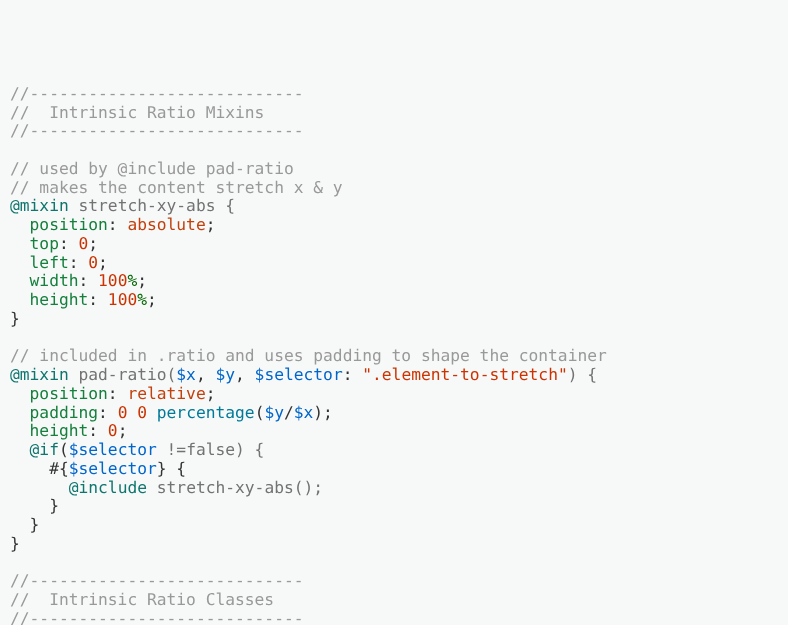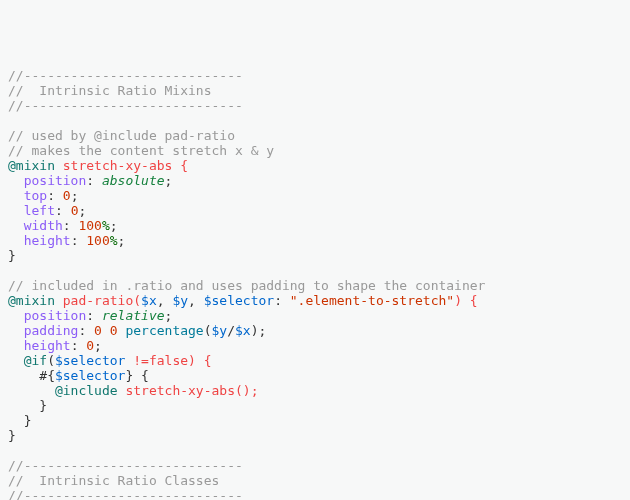--- a/index.html
+++ b/index.html
@@ -8,24 +8,24 @@
     background: #f7f8f8;
     font-family: "Menlo", "Consolas", "DejaVu Sans Mono", monospace;
     font-size: 13px;
     line-height: 15px;
     color: #333;
     white-space: pre;
   }
   .line { display: block; }
   .comment { color: #999999; }
   .atrule { color: #0f766e; }
-  .mixin-name { color: #ef4444; }
-  .prop { color: #8b5cf6; }
+  .mixin-name { color: #737373; }
+  .prop { color: #15803d; }
   .num { color: #cc3300; }
-  .kw-val { color: #15803d; font-style: italic; }
+  .kw-val { color: #c2410c; }
   .unit { color: #006600; }
   .punct { color: #333; }
   .var { color: #0066cc; }
   .string { color: #cc3300; }
   .func { color: #007a99; }
   .interp { color: #333; }
 </style>
 </head>
 <body>
 

